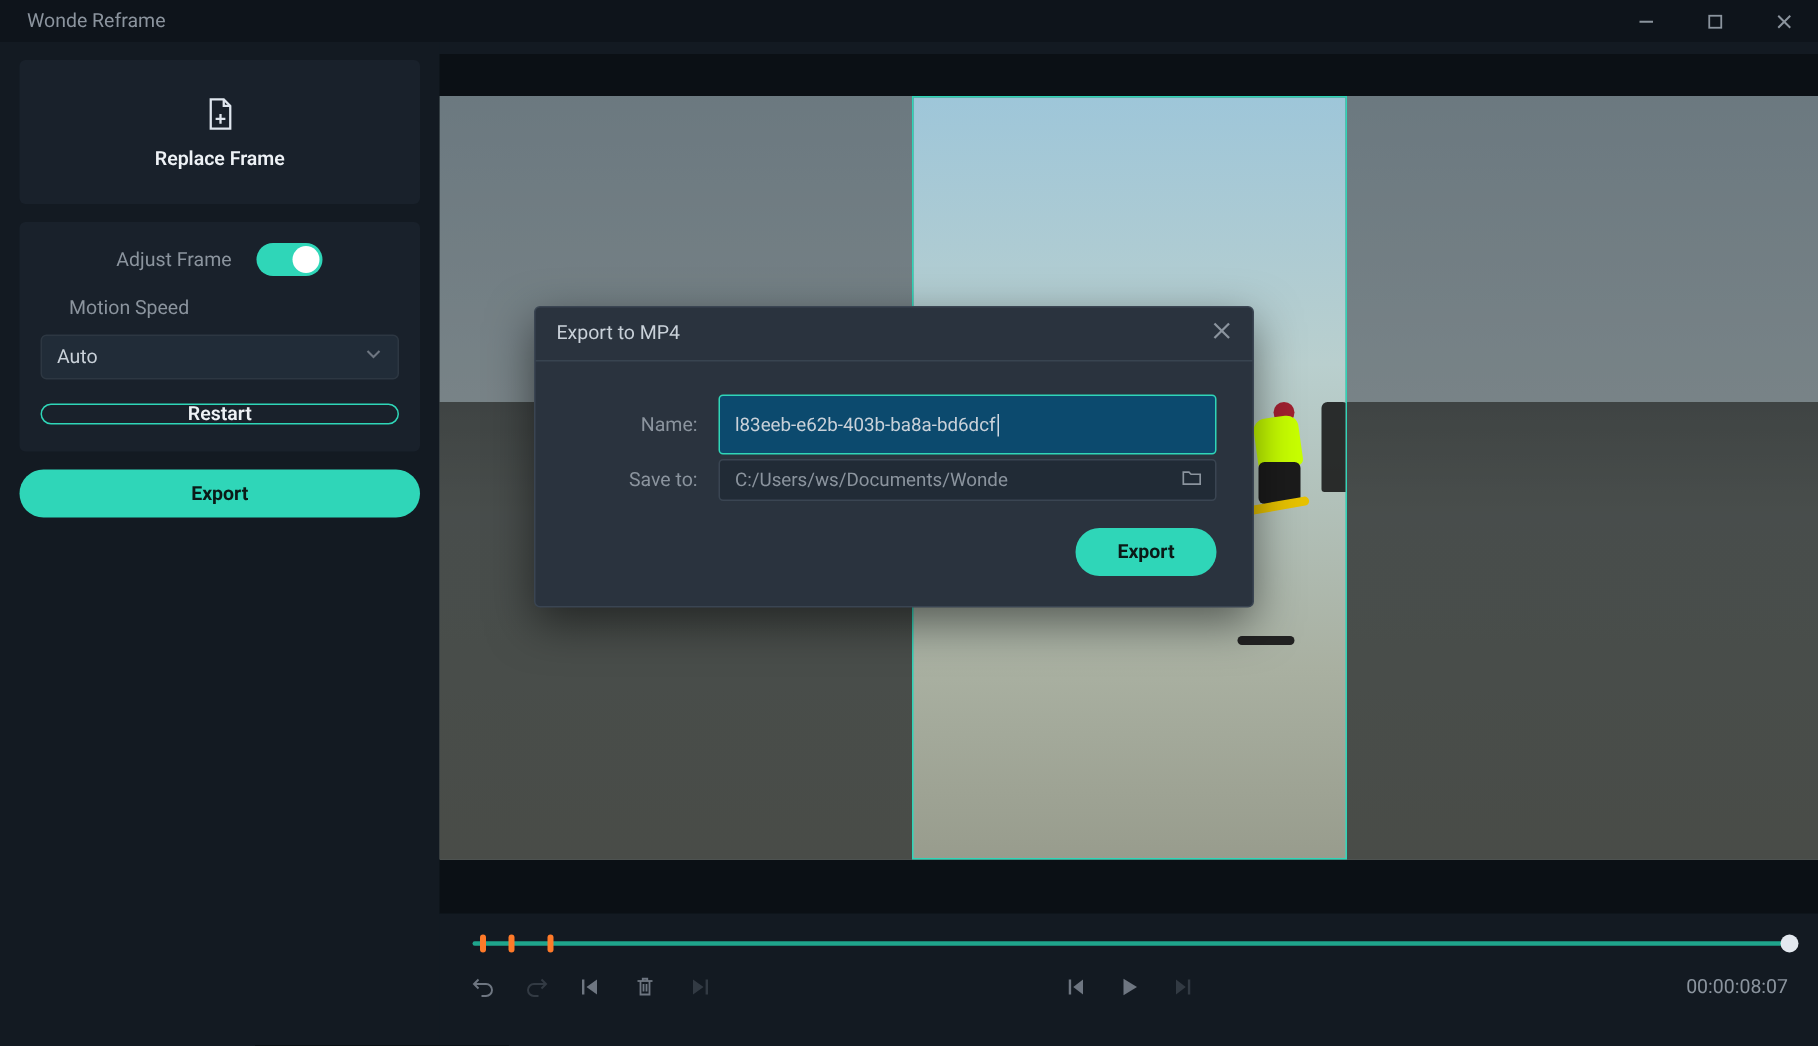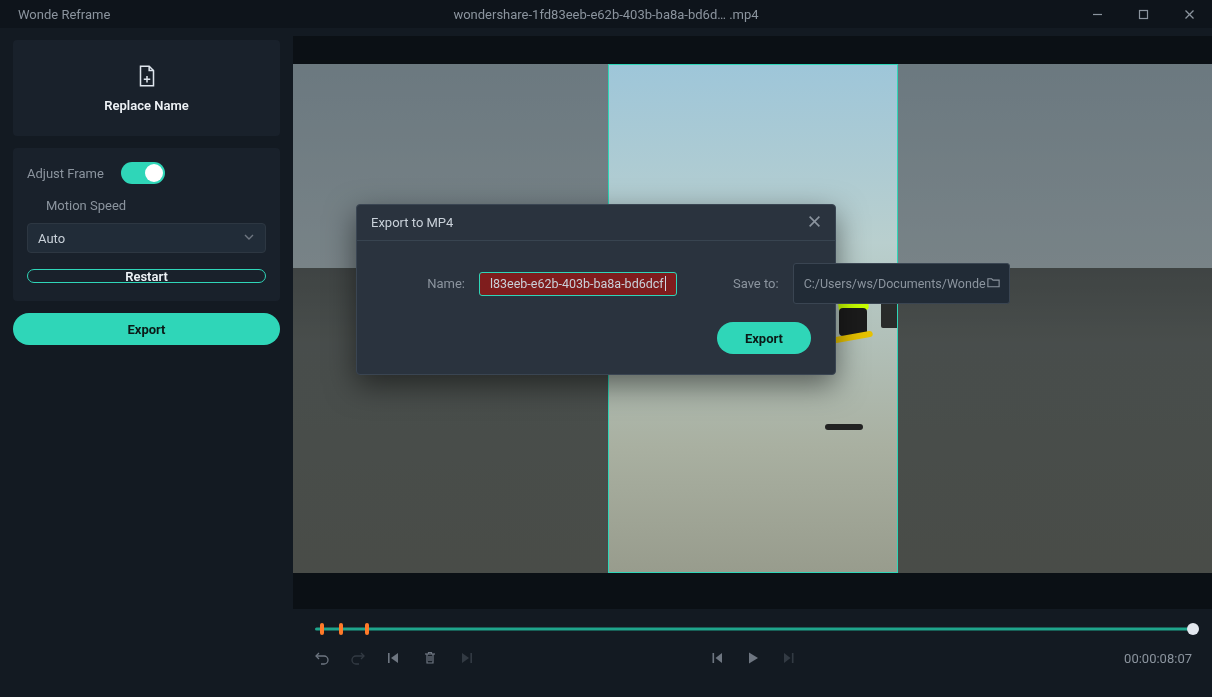--- a/index.html
+++ b/index.html
@@ -30,21 +30,21 @@
 
   .body { flex:1; display:flex; min-height:0; }
 
   
   .sidebar { width:293px; background:var(--bg); padding:12px 13px 0 13px; display:flex; flex-direction:column; gap:12px; }
   .replace-card { background:var(--panel); border-radius:4px; height:96px; display:flex; flex-direction:column; align-items:center; justify-content:center; gap:6px; }
   .replace-card svg { width:26px; height:26px; stroke:#dfe6ee; }
   .replace-card .lbl { color:#eef2f6; font-size:13px; font-weight:600; }
 
   .settings-card { background:var(--panel); border-radius:4px; padding:14px 14px 18px 14px; display:flex; flex-direction:column; gap:10px; }
-  .row-between { display:flex; align-items:center; justify-content:flex-start;gap:17px; }
+  .row-between { display:flex; align-items:center; justify-content:center;gap:17px; }
   .section-label { color:var(--text-dim); font-size:13px; }
 
   .toggle { width:44px; height:22px; background:var(--teal); border-radius:11px; position:relative; }
   .toggle .knob { position:absolute; right:2px; top:2px; width:18px; height:18px; background:#fff; border-radius:50%; }
 
   .select { background:var(--dark-input); border:1px solid var(--border); border-radius:4px; height:30px; display:flex; align-items:center; padding:0 10px; color:var(--text); position:relative; }
   .select .chev { margin-left:auto; color:var(--text-muted); }
   .select .chev svg { width:12px; height:12px; }
 
   .btn-outline { height:14px; border:1px solid var(--teal); border-radius:16px; background:transparent; color:#eef2f6; font-weight:600; display:flex; align-items:center; justify-content:center; margin-top:6px; }
@@ -76,39 +76,38 @@
   .controls-row .center-grp { position:absolute; left:50%; transform:translateX(-50%); }
   .controls-row .time { margin-left:auto; color:var(--text-dim); font-variant-numeric:tabular-nums;text-align:right; }
   .ico { width:18px; height:18px; display:flex; align-items:center; justify-content:center; }
   .ico.disabled { opacity:.35; }
   .ico svg { width:16px; height:16px; }
   .dialog { position:absolute; left:356px; top:204px; width:480px; background:var(--dialog-bg); border:1px solid #3a4552; border-radius:4px; box-shadow:0 10px 30px rgba(0,0,0,.5); }
   .dialog-header { height:36px; display:flex; align-items:center; padding:0 14px; border-bottom:1px solid #384450; }
   .dialog-title { color:var(--text); font-size:13px; }
   .dialog-close { margin-left:auto; color:var(--text-dim); }
   .dialog-close svg { width:13px; height:13px; }
-  .dialog-body { padding:22px 24px 10px 24px; display:flex; flex-direction:row; gap:18px;justify-content:space-between; }
+  .dialog-body { padding:22px 24px 10px 24px; display:flex; flex-direction:column; gap:3px;justify-content:space-between; }
   .form-row { display:flex; align-items:center; gap:14px; }
   .form-label { width:84px; text-align:right; color:var(--text-dim); font-size:13px; }
-  .text-input { flex:1; height:24px; background:#7f1d1d; border:1px solid var(--teal); border-radius:3px; padding:0 10px; color:var(--text); font-size:12.5px; overflow:hidden; white-space:nowrap; display:flex; align-items:center; }
+  .text-input { flex:1; height:40px; background:#0c4a6e; border:1px solid var(--teal); border-radius:3px; padding:0 10px; color:var(--text); font-size:12.5px; overflow:hidden; white-space:nowrap; display:flex; align-items:center; }
   .text-input .caret { display:inline-block; width:1px; height:15px; background:#cfd8e2; margin-left:1px; vertical-align:middle; }
-  .path-box { flex:1; height:41px; background:#212b36; border:1px solid #3a4552; border-radius:3px; padding:0 8px 0 10px; color:var(--text-dim); font-size:12.5px; display:flex; align-items:center; overflow:hidden; }
+  .path-box { flex:1; height:28px; background:#212b36; border:1px solid #3a4552; border-radius:3px; padding:0 8px 0 10px; color:var(--text-dim); font-size:12.5px; display:flex; align-items:center; overflow:hidden; }
   .path-box .folder { margin-left:auto; color:var(--text-dim); }
   .path-box .folder svg { width:15px; height:15px; }
   .dialog-footer { display:flex; justify-content:flex-end; padding:8px 24px 20px 24px; }
   .btn-export-dlg { height:32px; padding:0 28px; border-radius:16px; background:var(--teal); color:#0b1a17; font-weight:700; display:flex; align-items:center; justify-content:center; }
 </style>
 </head>
 <body>
 
 <div class="app">
 
   <div class="titlebar">
     <div class="app-title">Wonde Reframe</div>
-    <div class="file-name">wondershare-1fd83eeb-e62b-403b-ba8a-bd6d… .mp4</div>
     <div class="win-controls">
       <div class="win-btn">
         <svg viewBox="0 0 11 11">
             <line x1="1" y1="5.5" x2="10" y2="5.5" stroke="currentColor" stroke-width="1.2"></line>
           </svg>
       </div>
       <div class="win-btn">
         <svg viewBox="0 0 11 11">
             <rect x="1.5" y="1.5" width="8" height="8" fill="none" stroke="currentColor" stroke-width="1.2"></rect>
           </svg>
@@ -127,21 +126,21 @@
     <div class="sidebar">
       <div class="replace-card">
         <span>
           <svg viewBox="0 0 24 24" fill="none" stroke="currentColor" stroke-width="1.4">
             <path d="M14 3 H6 V21 H18 V7 Z"></path>
             <path d="M14 3 V7 H18"></path>
             <line x1="9" y1="15" x2="15" y2="15"></line>
             <line x1="12" y1="12" x2="12" y2="18"></line>
           </svg>
         </span>
-        <div class="lbl">Replace Name</div>
+        <div class="lbl">Replace Frame</div>
       </div>
 
       <div class="settings-card">
         <div class="row-between">
           <div class="section-label">Adjust Frame</div>
           <div class="toggle">
               <div class="knob"></div>
             </div>
         </div>
 

